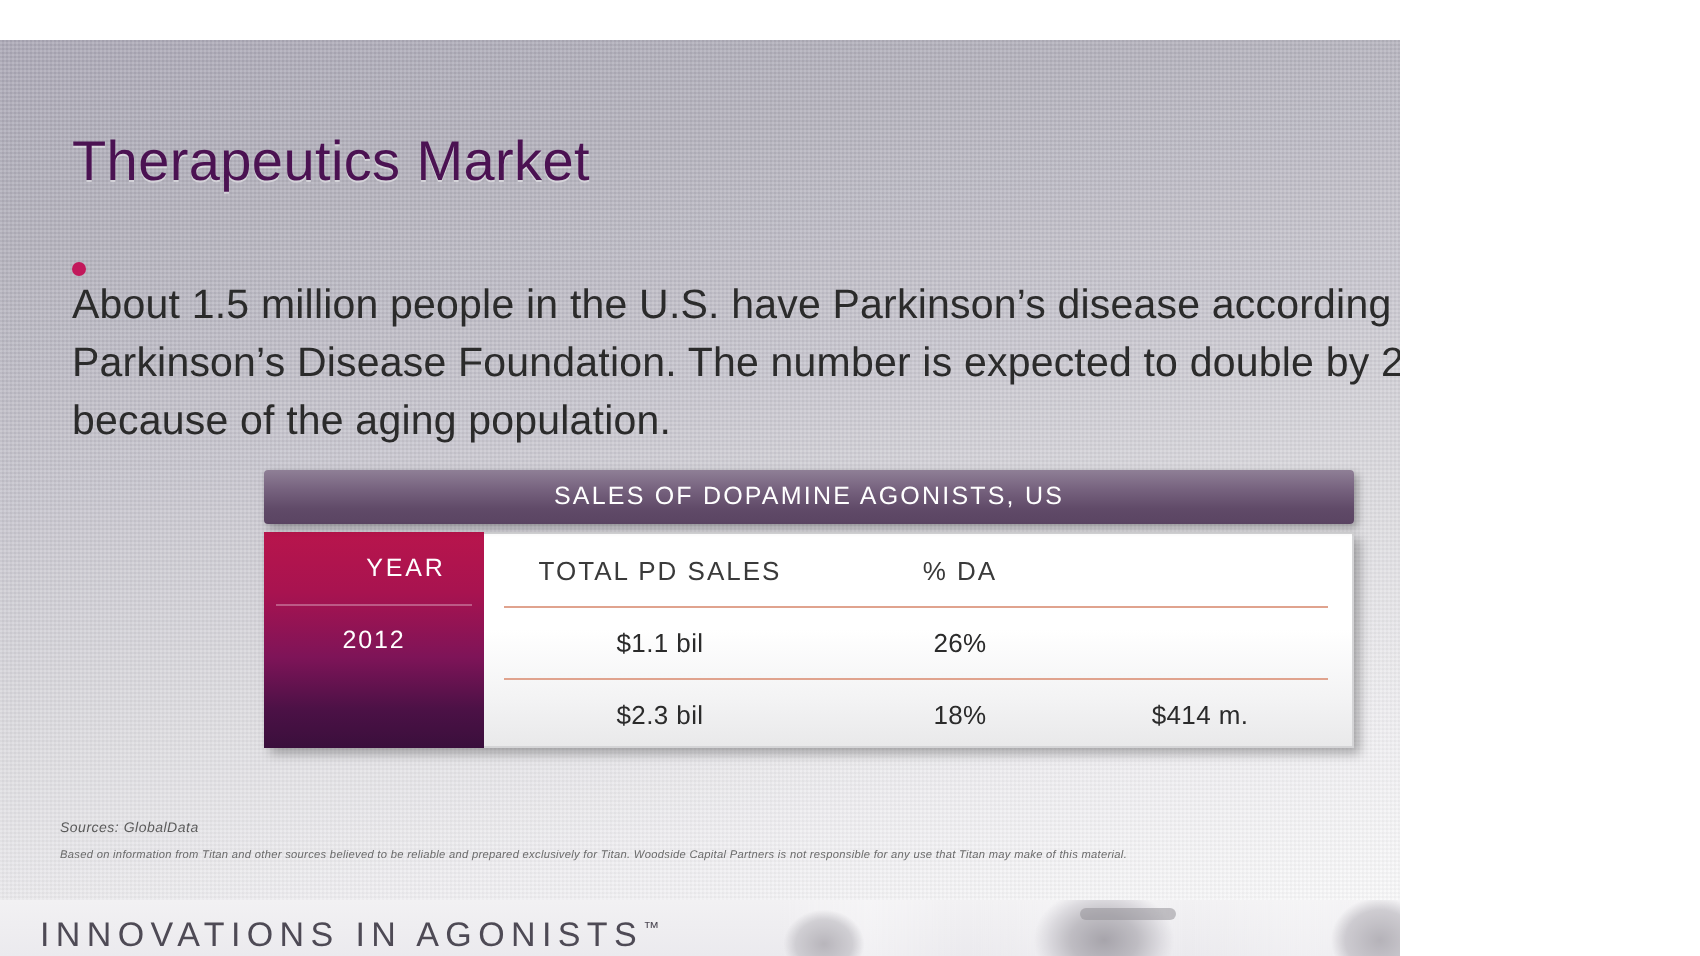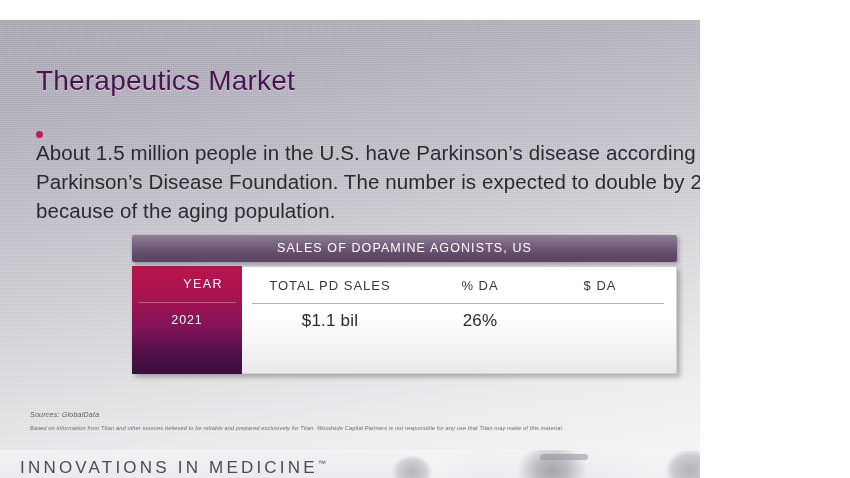--- a/index.html
+++ b/index.html
@@ -148,21 +148,21 @@
   }
   .data-row + .data-row::before {
     content: "";
     position: absolute;
     left: 12px; right: 12px; top: 0;
     height: 1px;
     background: #e0a38e;
   }
   .data-row .cell {
     text-align: center;
-    font-size: 17px;
+    font-size: 13px;
     color: #2b2b2b;
     letter-spacing: 0.2px;
   }
   .data-row.head .cell {
     font-size: 13px;
     letter-spacing: 1.0px;
     color: #3a3a3a;
   }
   .cell.c1 { flex: 0 0 180px; }
   .cell.c2 { flex: 0 0 120px; }
@@ -314,51 +314,55 @@
     </div>
 
     <div class="table-wrap">
 
       <div class="table-header">SALES OF DOPAMINE AGONISTS, US</div>
 
       <div class="table-body">
 
         <div class="year-col">
           <div class="year-cell head">YEAR</div>
-          <div class="year-cell">2021</div>
+          <div class="year-cell">2012</div>
         </div>
 
         <div class="data-col">
 
           <div class="data-row head">
             <span class="cell c1">TOTAL  PD  SALES</span>
             <span class="cell c2">% DA</span>
-            <span class="cell c3">$ DA</span>
           </div>
 
           <div class="data-row">
             <span class="cell c1">$1.1 bil</span>
             <span class="cell c2">26%</span>
           </div>
 
+          <div class="data-row">
+            <span class="cell c1">$2.3 bil</span>
+            <span class="cell c2">18%</span>
+            <span class="cell c3">$414 m.</span>
+          </div>
 
         </div>
       </div>
     </div>
 
     <div class="sources">Sources:  GlobalData</div>
     <div class="disclaimer">Based on information from Titan and other sources believed to be reliable and prepared exclusively for Titan.  Woodside Capital Partners is not responsible for any use that Titan may make of this material.</div>
 
   </div>
 
   <div class="footer-band">
     <div class="footer-photos"></div>
 
     <div class="innovations">
-      <span>INNOVATIONS IN MEDICINE</span><span class="tm">™</span>
+      <span>INNOVATIONS IN AGONISTS</span><span class="tm">™</span>
     </div>
 
     <div class="titan-logo">
       <span class="titan-mark">
         <svg width="34" height="28" viewBox="0 0 34 28" aria-hidden="true">
           <polygon points="2,3 32,3 17,27" fill="#a8124a"></polygon>
           <path d="M20,2 L27,2 L14,26 L11,19 Z" fill="#ffffff"></path>
           <path d="M21,1 L30,1 L16,25 L13,18 Z" fill="#8b8790" opacity="0.85"></path>
         </svg>
       </span>

